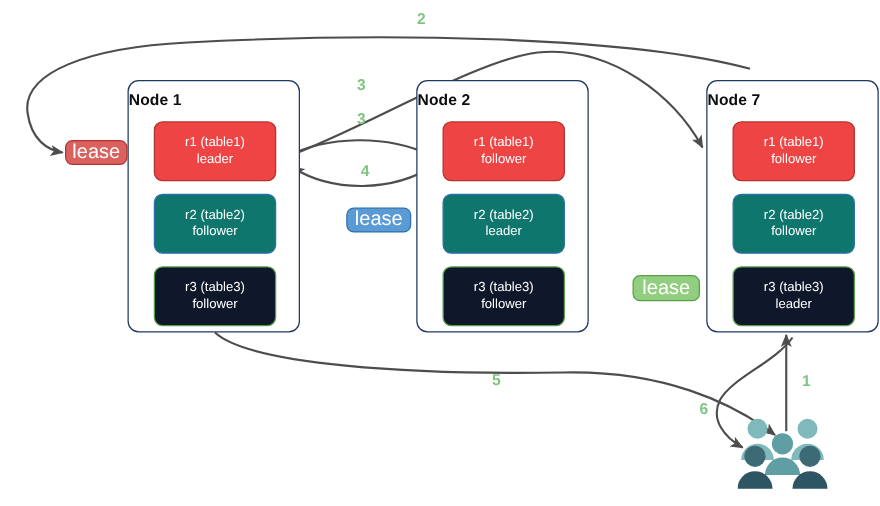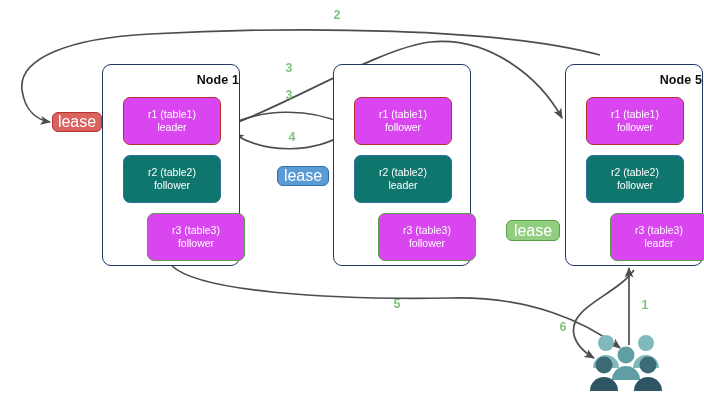--- a/index.html
+++ b/index.html
@@ -30,52 +30,51 @@
     box-sizing: border-box;
     border: 1.6px solid #1f3864;
     border-radius: 9px;
     background: #ffffff;
   }
   .node-title {
     position: absolute;
     left: 0;
     right: 0;
     top: 8px;
-    text-align: right;
+    text-align: left;
     font-size: 12.5px;
     font-weight: bold;
     color: #0d0d0d;
     letter-spacing: 0.1px;
   }
   .replica {
     position: absolute;
     box-sizing: border-box;
     border-radius: 7px;
     display: flex;
     flex-direction: column;
     align-items: center;
     justify-content: center;
     color: #ffffff;
     font-size: 10.5px;
     line-height: 13.5px;
     text-align: center;
   }
   .replica .r-line { display: block; }
   .rep-red {
-    background: #d946ef;
+    background: #ef4444;
     border: 1.4px solid #b33331;
   }
   .rep-blue {
     background: #0f766e;
     border: 1.4px solid #2f6fab;
   }
   .rep-green {
-    background: #d946ef;
+    background: #0f172a;
     border: 1.4px solid #5a9e49;
-    margin-left: 24px;
   }
   .lease {
     position: absolute;
     box-sizing: border-box;
     border-radius: 6px;
     display: flex;
     align-items: center;
     justify-content: center;
     color: #ffffff;
     font-size: 16px;
@@ -144,39 +143,40 @@
       <span class="r-line">follower</span>
     </div>
 
     <div class="replica rep-green" style="left:20px; top:148px; width:98px; height:48px;">
       <span class="r-line">r3 (table3)</span>
       <span class="r-line">follower</span>
     </div>
   </div>
 
   <div class="node-box" style="left:333px; top:64px; width:138px; height:202px;">
+    <div class="node-title">Node 2</div>
 
     <div class="replica rep-red" style="left:20px; top:32px; width:98px; height:48px;">
       <span class="r-line">r1 (table1)</span>
       <span class="r-line">follower</span>
     </div>
 
     <div class="replica rep-blue" style="left:20px; top:90px; width:98px; height:48px;">
       <span class="r-line">r2 (table2)</span>
       <span class="r-line">leader</span>
     </div>
 
     <div class="replica rep-green" style="left:20px; top:148px; width:98px; height:48px;">
       <span class="r-line">r3 (table3)</span>
       <span class="r-line">follower</span>
     </div>
   </div>
 
   <div class="node-box" style="left:565px; top:64px; width:138px; height:202px;">
-    <div class="node-title">Node 5</div>
+    <div class="node-title">Node 7</div>
 
     <div class="replica rep-red" style="left:20px; top:32px; width:98px; height:48px;">
       <span class="r-line">r1 (table1)</span>
       <span class="r-line">follower</span>
     </div>
 
     <div class="replica rep-blue" style="left:20px; top:90px; width:98px; height:48px;">
       <span class="r-line">r2 (table2)</span>
       <span class="r-line">follower</span>
     </div>

